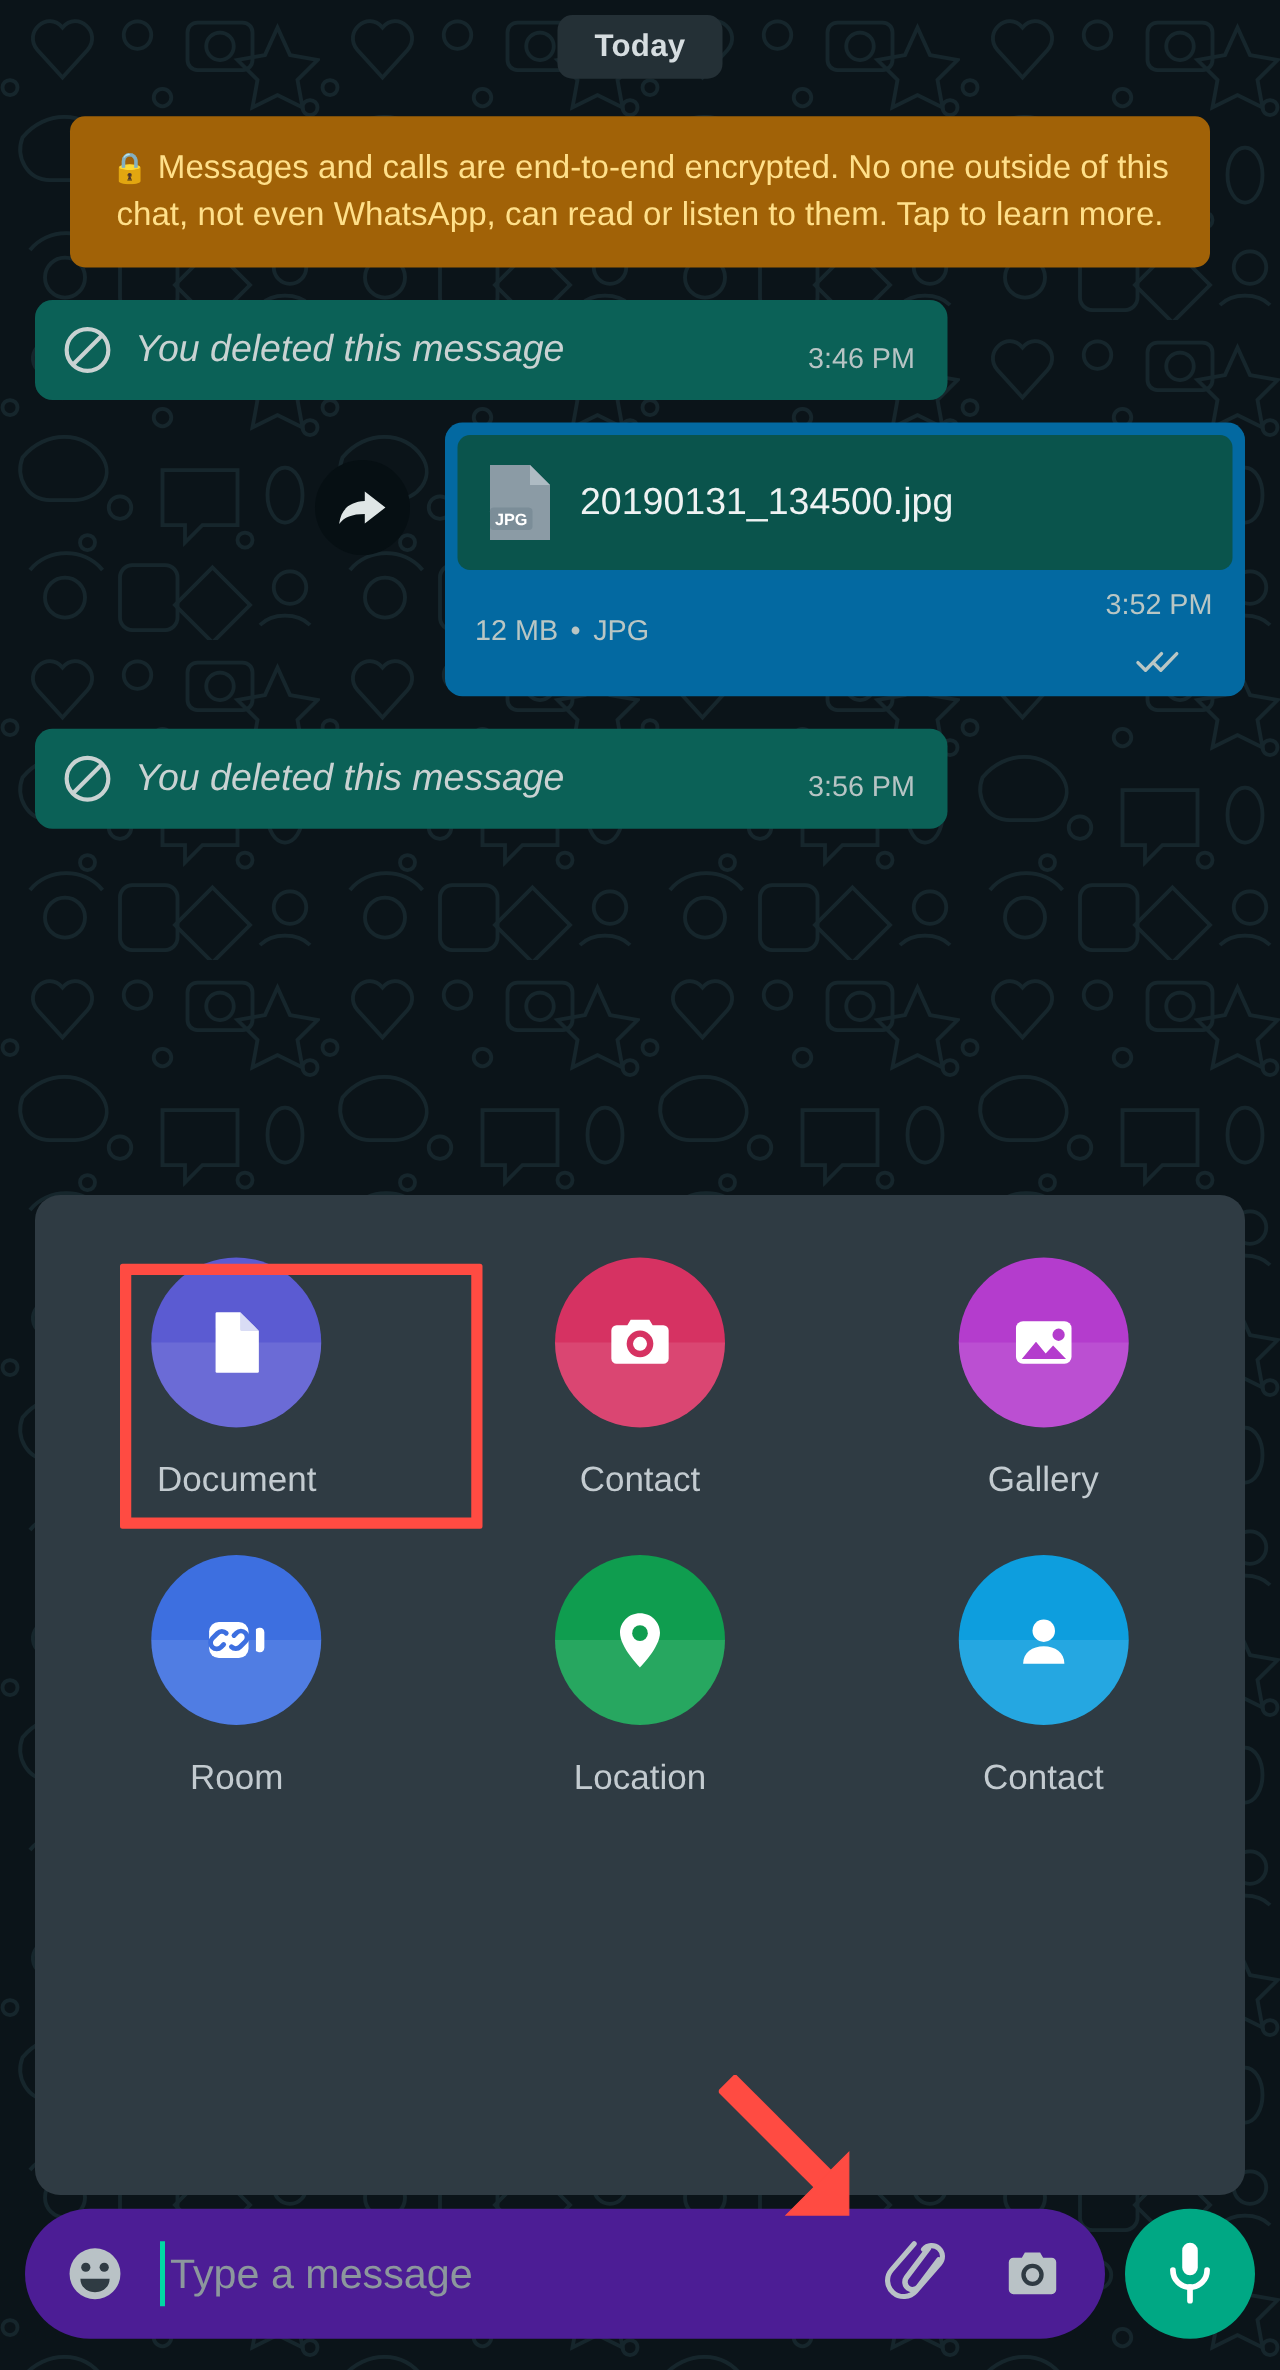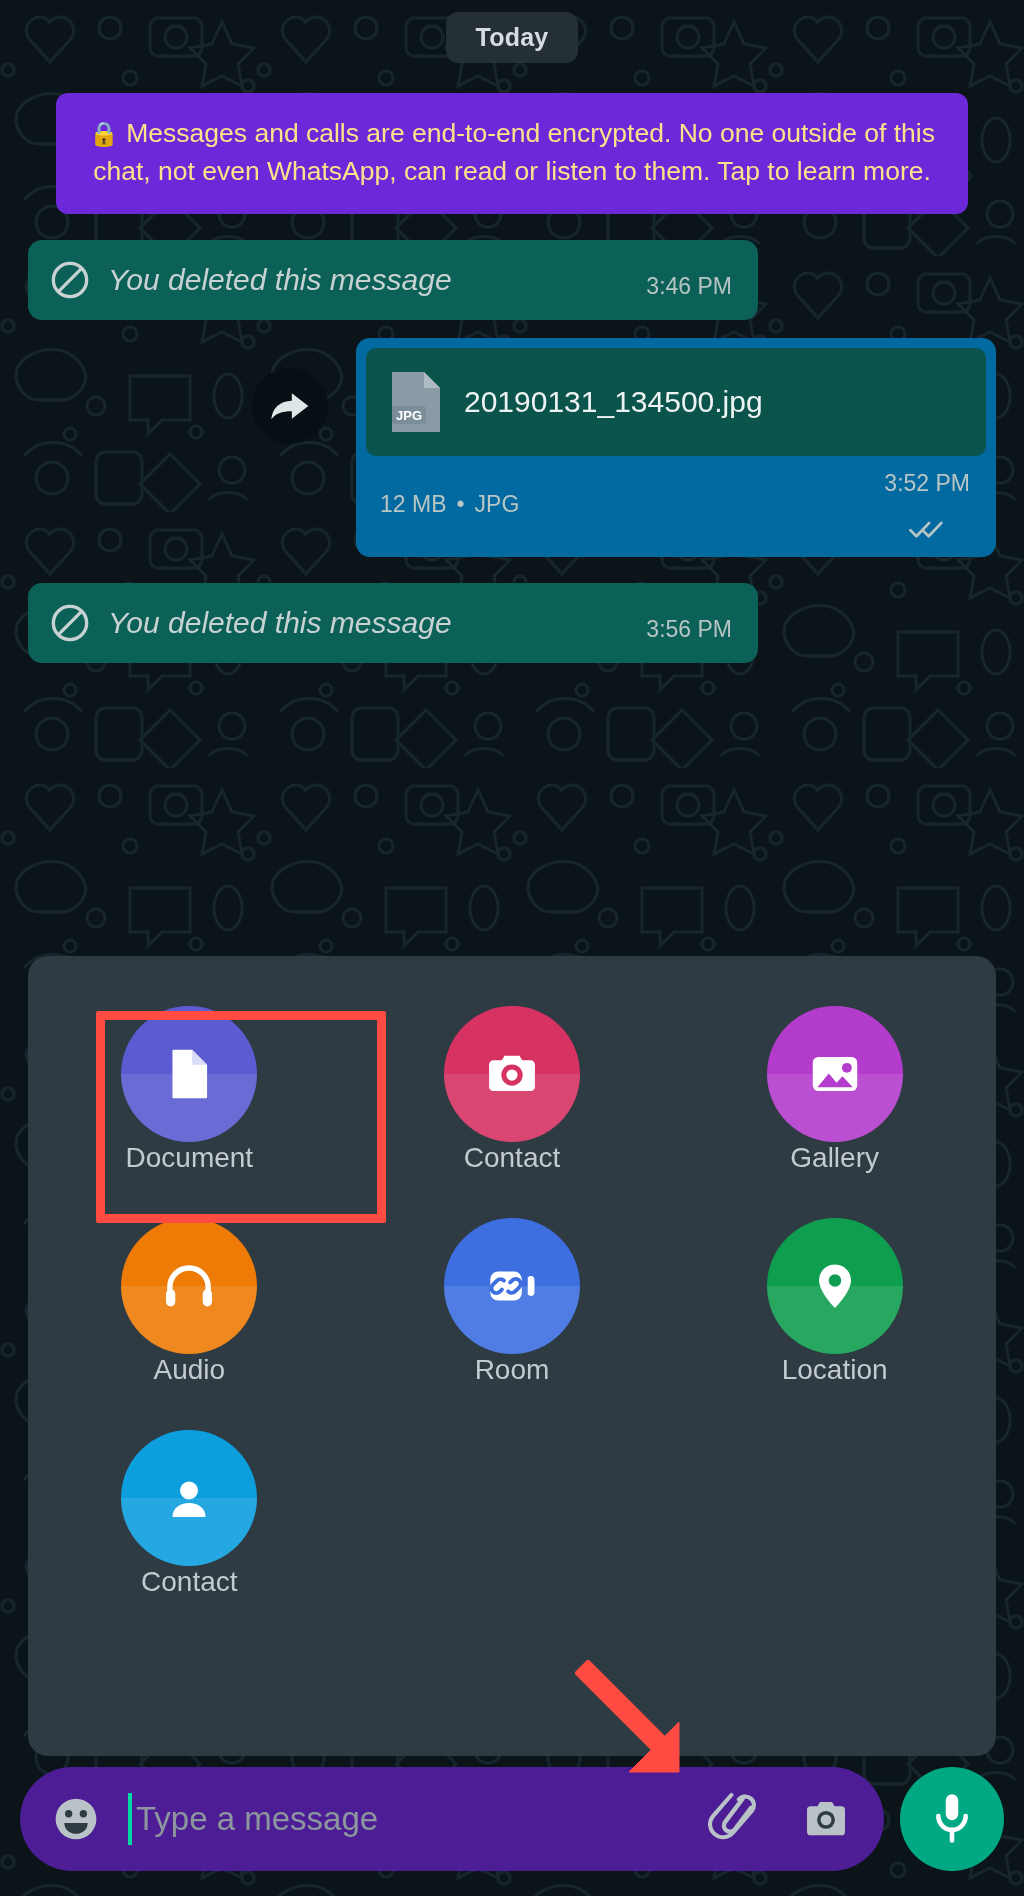--- a/index.html
+++ b/index.html
@@ -38,21 +38,21 @@
     color: #d6dde0;
     font-size: 25px;
     font-weight: bold;
     padding: 11px 30px;
     border-radius: 12px;
     letter-spacing: .2px;
   }
 
   .e2e-notice {
     margin: 30px 28px 0;
-    background: #6d28d9;
+    background: #a16207;
     color: #ffe08a;
     font-size: 26.5px;
     line-height: 1.42;
     text-align: center;
     padding: 22px 26px 24px;
     border-radius: 12px;
   }
   .e2e-notice .lock { font-size: 24px; }
 
   .row { display: flex; margin-top: 26px; }
@@ -139,20 +139,21 @@
     width: 136px; height: 136px; border-radius: 50%;
     display: flex; align-items: center; justify-content: center;
     position: relative; overflow: hidden;
   }
   .circle .half {
     position: absolute; left: 0; right: 0; top: 50%; bottom: 0;
     background: rgba(255,255,255,.10);
   }
   .circle svg { position: relative; z-index: 2; }
   .cell .label {
+    margin-top: 26px;
     font-size: 28px;
     color: #c3cbd0;
   }
   
   #doc-highlight {
     position: absolute;
     left: 68px; top: 55px;
     width: 290px; height: 212px;
     border: 9px solid #ff4b42;
     border-radius: 2px;
@@ -337,31 +338,20 @@
           <div class="half"></div>
           <svg width="62" height="62" viewBox="0 0 24 24">
             <rect x="3.4" y="5.4" width="17.2" height="13.2" rx="2.2" fill="#ffffff"></rect>
             <circle cx="16.6" cy="9.6" r="1.9" fill="#b43ccd"></circle>
             <path d="M5.2 17.1l4.4-5.3 3 3.6 2.3-2.5 4 4.2z" fill="#b43ccd"></path>
           </svg>
         </div>
         <div class="label">Gallery</div>
       </div>
 
-      <div class="cell">
-        <div class="circle" style="background:#ee7b06">
-          <div class="half"></div>
-          <svg width="62" height="62" viewBox="0 0 24 24">
-            <path d="M4.6 14.4v-2A7.4 7.4 0 0 1 12 5a7.4 7.4 0 0 1 7.4 7.4v2" fill="none" stroke="#ffffff" stroke-width="2.1" stroke-linecap="round"></path>
-            <rect x="3.1" y="13.3" width="3.6" height="6.6" rx="1.8" fill="#ffffff"></rect>
-            <rect x="17.3" y="13.3" width="3.6" height="6.6" rx="1.8" fill="#ffffff"></rect>
-          </svg>
-        </div>
-        <div class="label">Audio</div>
-      </div>
 
       <div class="cell">
         <div class="circle" style="background:#3d6fe0">
           <div class="half"></div>
           <svg width="62" height="62" viewBox="0 0 24 24">
             <rect x="3.6" y="6.4" width="12.2" height="11.2" rx="3" fill="#ffffff"></rect>
             <path d="M18.1 8.6c1.4-.9 2.6-.3 2.6 1.1v4.6c0 1.4-1.2 2-2.6 1.1z" fill="#ffffff"></path>
             <g stroke="#3d6fe0" stroke-width="1.5" stroke-linecap="round" fill="none">
               <path d="M8.1 13.4l-.8.8a1.9 1.9 0 0 1-2.7-2.7l1.6-1.6a1.9 1.9 0 0 1 2.7 0"></path>
               <path d="M11.3 10.6l.8-.8a1.9 1.9 0 0 1 2.7 2.7l-1.6 1.6a1.9 1.9 0 0 1-2.7 0"></path>

